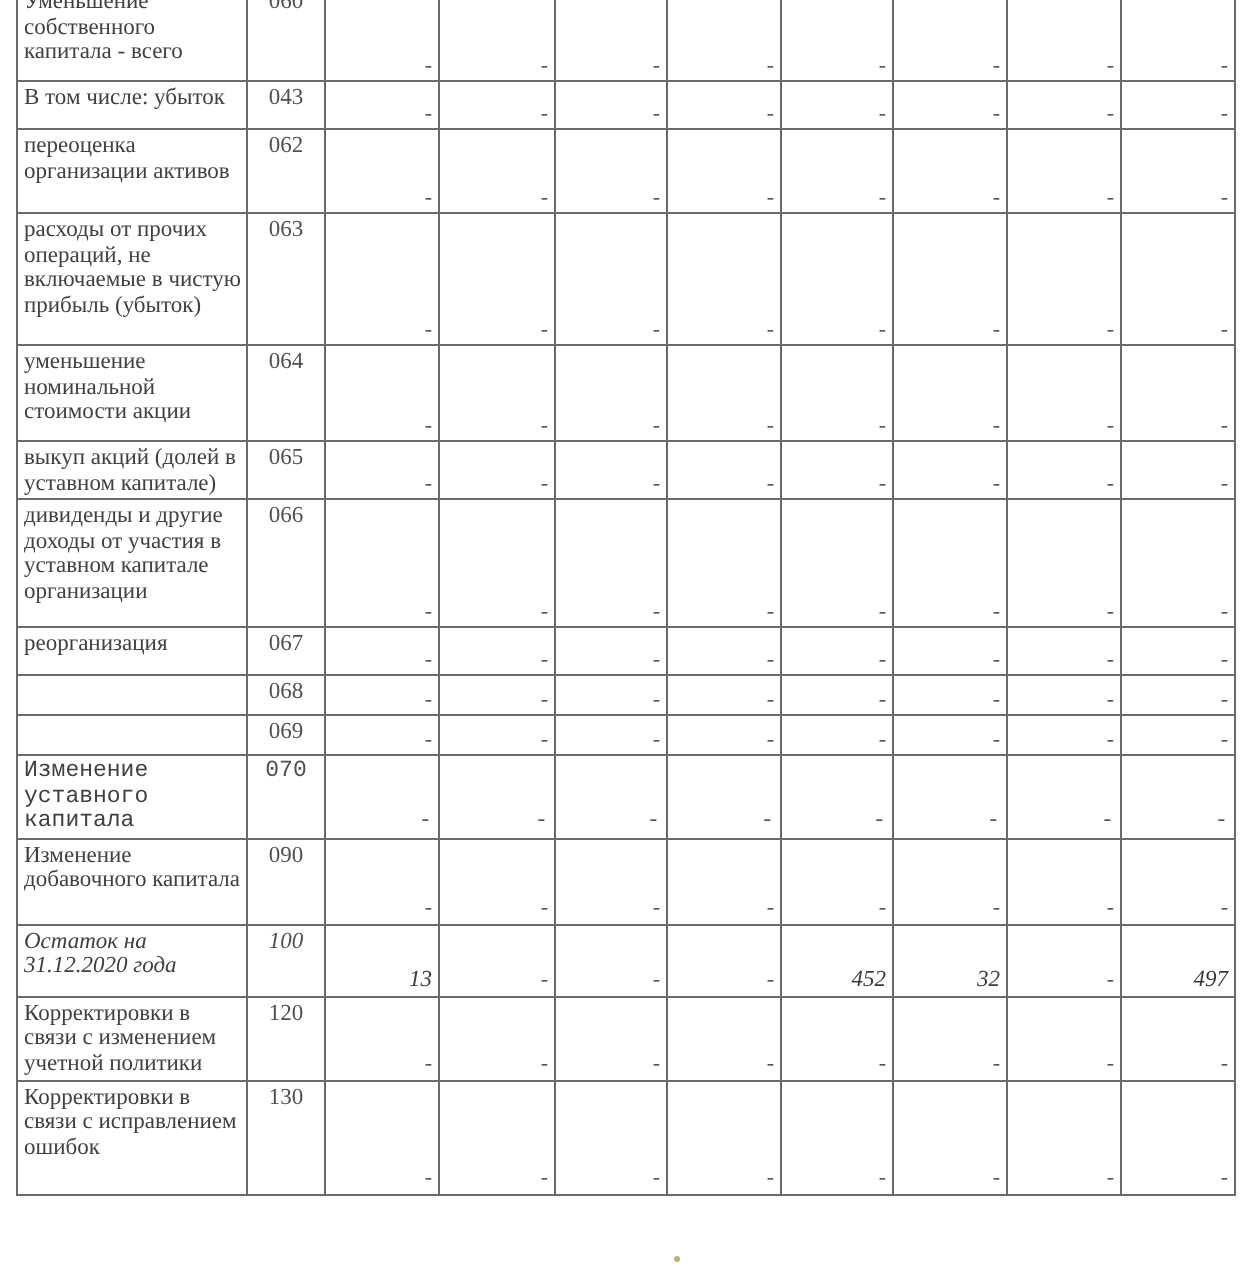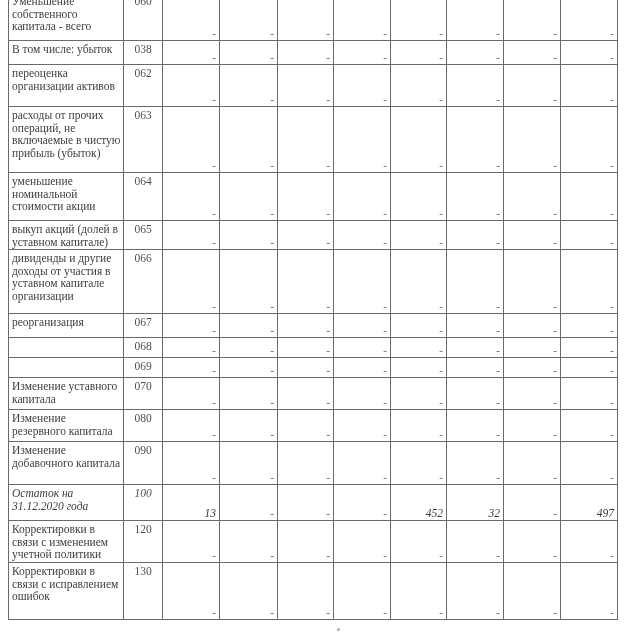--- a/index.html
+++ b/index.html
@@ -57,21 +57,21 @@
           <td class="val"><span class="dash">-</span></td>
           <td class="val"><span class="dash">-</span></td>
           <td class="val"><span class="dash">-</span></td>
           <td class="val"><span class="dash">-</span></td>
           <td class="val"><span class="dash">-</span></td>
           <td class="val"><span class="dash">-</span></td>
           <td class="val"><span class="dash">-</span></td>
         </tr>
         <tr style="height: 24px; margin-top: 24px;">
           <td class="name">В том числе: убыток</td>
-          <td class="code">038</td>
+          <td class="code">043</td>
           <td class="val"><span class="dash">-</span></td>
           <td class="val"><span class="dash">-</span></td>
           <td class="val"><span class="dash">-</span></td>
           <td class="val"><span class="dash">-</span></td>
           <td class="val"><span class="dash">-</span></td>
           <td class="val"><span class="dash">-</span></td>
           <td class="val"><span class="dash">-</span></td>
           <td class="val"><span class="dash">-</span></td>
         </tr>
         <tr style="height: 42px;">
@@ -163,35 +163,23 @@
           <td class="code">069</td>
           <td class="val"><span class="dash">-</span></td>
           <td class="val"><span class="dash">-</span></td>
           <td class="val"><span class="dash">-</span></td>
           <td class="val"><span class="dash">-</span></td>
           <td class="val"><span class="dash">-</span></td>
           <td class="val"><span class="dash">-</span></td>
           <td class="val"><span class="dash">-</span></td>
           <td class="val"><span class="dash">-</span></td>
         </tr>
-        <tr style="height: 32px;">
+        <tr style="height: 32px; font-family: Liberation Mono, monospace;">
           <td class="name">Изменение уставного капитала</td>
           <td class="code">070</td>
-          <td class="val"><span class="dash">-</span></td>
-          <td class="val"><span class="dash">-</span></td>
-          <td class="val"><span class="dash">-</span></td>
-          <td class="val"><span class="dash">-</span></td>
-          <td class="val"><span class="dash">-</span></td>
-          <td class="val"><span class="dash">-</span></td>
-          <td class="val"><span class="dash">-</span></td>
-          <td class="val"><span class="dash">-</span></td>
-        </tr>
-        <tr style="height: 32px;">
-          <td class="name">Изменение резервного капитала</td>
-          <td class="code">080</td>
           <td class="val"><span class="dash">-</span></td>
           <td class="val"><span class="dash">-</span></td>
           <td class="val"><span class="dash">-</span></td>
           <td class="val"><span class="dash">-</span></td>
           <td class="val"><span class="dash">-</span></td>
           <td class="val"><span class="dash">-</span></td>
           <td class="val"><span class="dash">-</span></td>
           <td class="val"><span class="dash">-</span></td>
         </tr>
         <tr style="height: 43px;">

